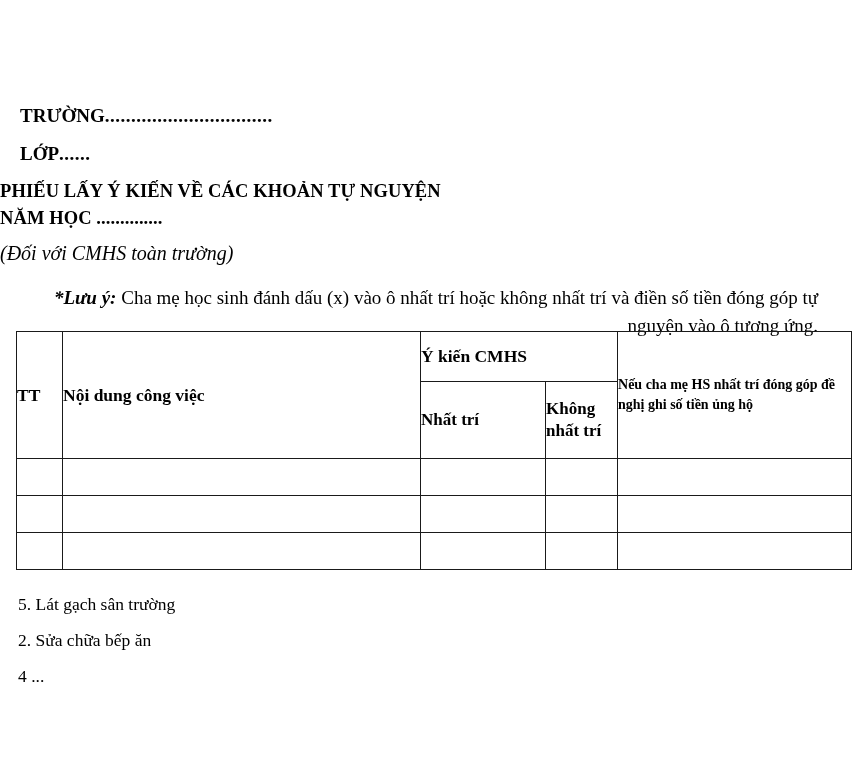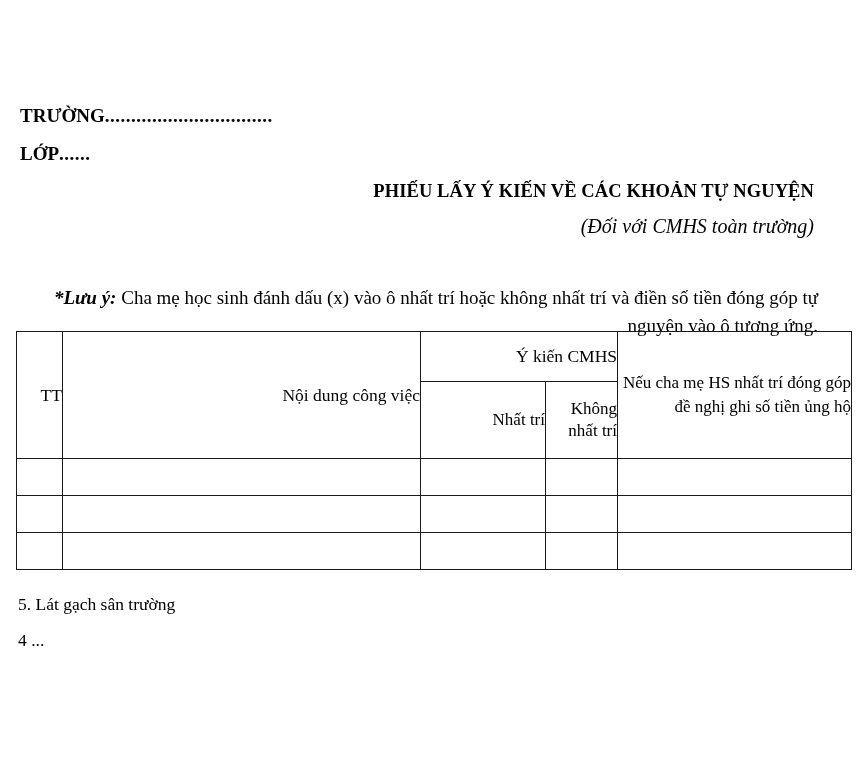--- a/index.html
+++ b/index.html
@@ -39,21 +39,21 @@
     font-weight: bold;
     letter-spacing: 0.5px;
   }
 
   
   .title-block {
     position: absolute;
     left: 0;
     right: 16px;
     top: 145px;
-    text-align: right;
+    text-align: left;
   }
   .doc-title {
     font-size: 18.5px;
     font-weight: bold;
     line-height: 1.45;
     letter-spacing: 0.1px;
   }
   .doc-subtitle {
     font-size: 18.5px;
     font-weight: bold;
@@ -90,22 +90,22 @@
     width: 835px;
     border-collapse: collapse;
     table-layout: fixed;
     font-size: 17px;
   }
   .vote-table td,
   .vote-table th {
     border: 1.3px solid #1a1a1a;
     padding: 0;
     vertical-align: middle;
-    text-align: right;
-    font-weight: normal;
+    text-align: left;
+    font-weight: bold;
   }
   .col-tt      { width: 46px;  }
   .col-content { width: 358px; }
   .col-agree   { width: 125px; }
   .col-disagree{ width: 72px;  }
   .col-amount  { width: 234px; }
 
   .th-bold {
     font-weight: bold;
     font-size: 17.5px;
@@ -117,21 +117,21 @@
     font-size: 17.5px;
   }
   .th-sub {
     height: 76px;
     font-size: 17px;
     line-height: 1.28;
     padding: 0 4px;
   }
   .th-amount {
     line-height: 1.4;
-    font-size: 17px;
+    font-size: 14px;
     padding: 0 8px;
   }
   .data-row td { height: 36px; }
 
   
   .items {
     position: absolute;
     left: 18px;
     top: 554px;
     font-size: 17.5px;
@@ -152,20 +152,21 @@
 
   <div class="org-line org-school">
     <span>TRƯỜNG</span><span class="dotfill">................................</span>
   </div>
   <div class="org-line org-class">
     <span>LỚP</span><span class="dotfill">......</span>
   </div>
 
   <div class="title-block">
     <div class="doc-title">PHIẾU LẤY Ý KIẾN VỀ CÁC KHOẢN TỰ NGUYỆN</div>
+    <div class="doc-subtitle">NĂM HỌC ..............</div>
     <div class="doc-audience">(Đối với CMHS toàn trường)</div>
   </div>
 
   <div class="note"><span class="note-label">*Lưu ý:</span><span> Cha mẹ học sinh đánh dấu (x) vào ô nhất trí hoặc không nhất trí và điền số tiền đóng góp tự nguyện vào ô tương ứng.</span></div>
 
   <table class="vote-table">
     <colgroup>
       <col class="col-tt">
       <col class="col-content">
       <col class="col-agree">
@@ -204,16 +205,17 @@
         <td></td>
         <td></td>
         <td></td>
         <td></td>
       </tr>
     </tbody>
   </table>
 
   <div class="items">
     <div class="item">5. Lát gạch sân trường</div>
+    <div class="item">2. Sửa chữa bếp ăn</div>
     <div class="item">4 ...</div>
   </div>
 
 </div>
 
 </body></html>

